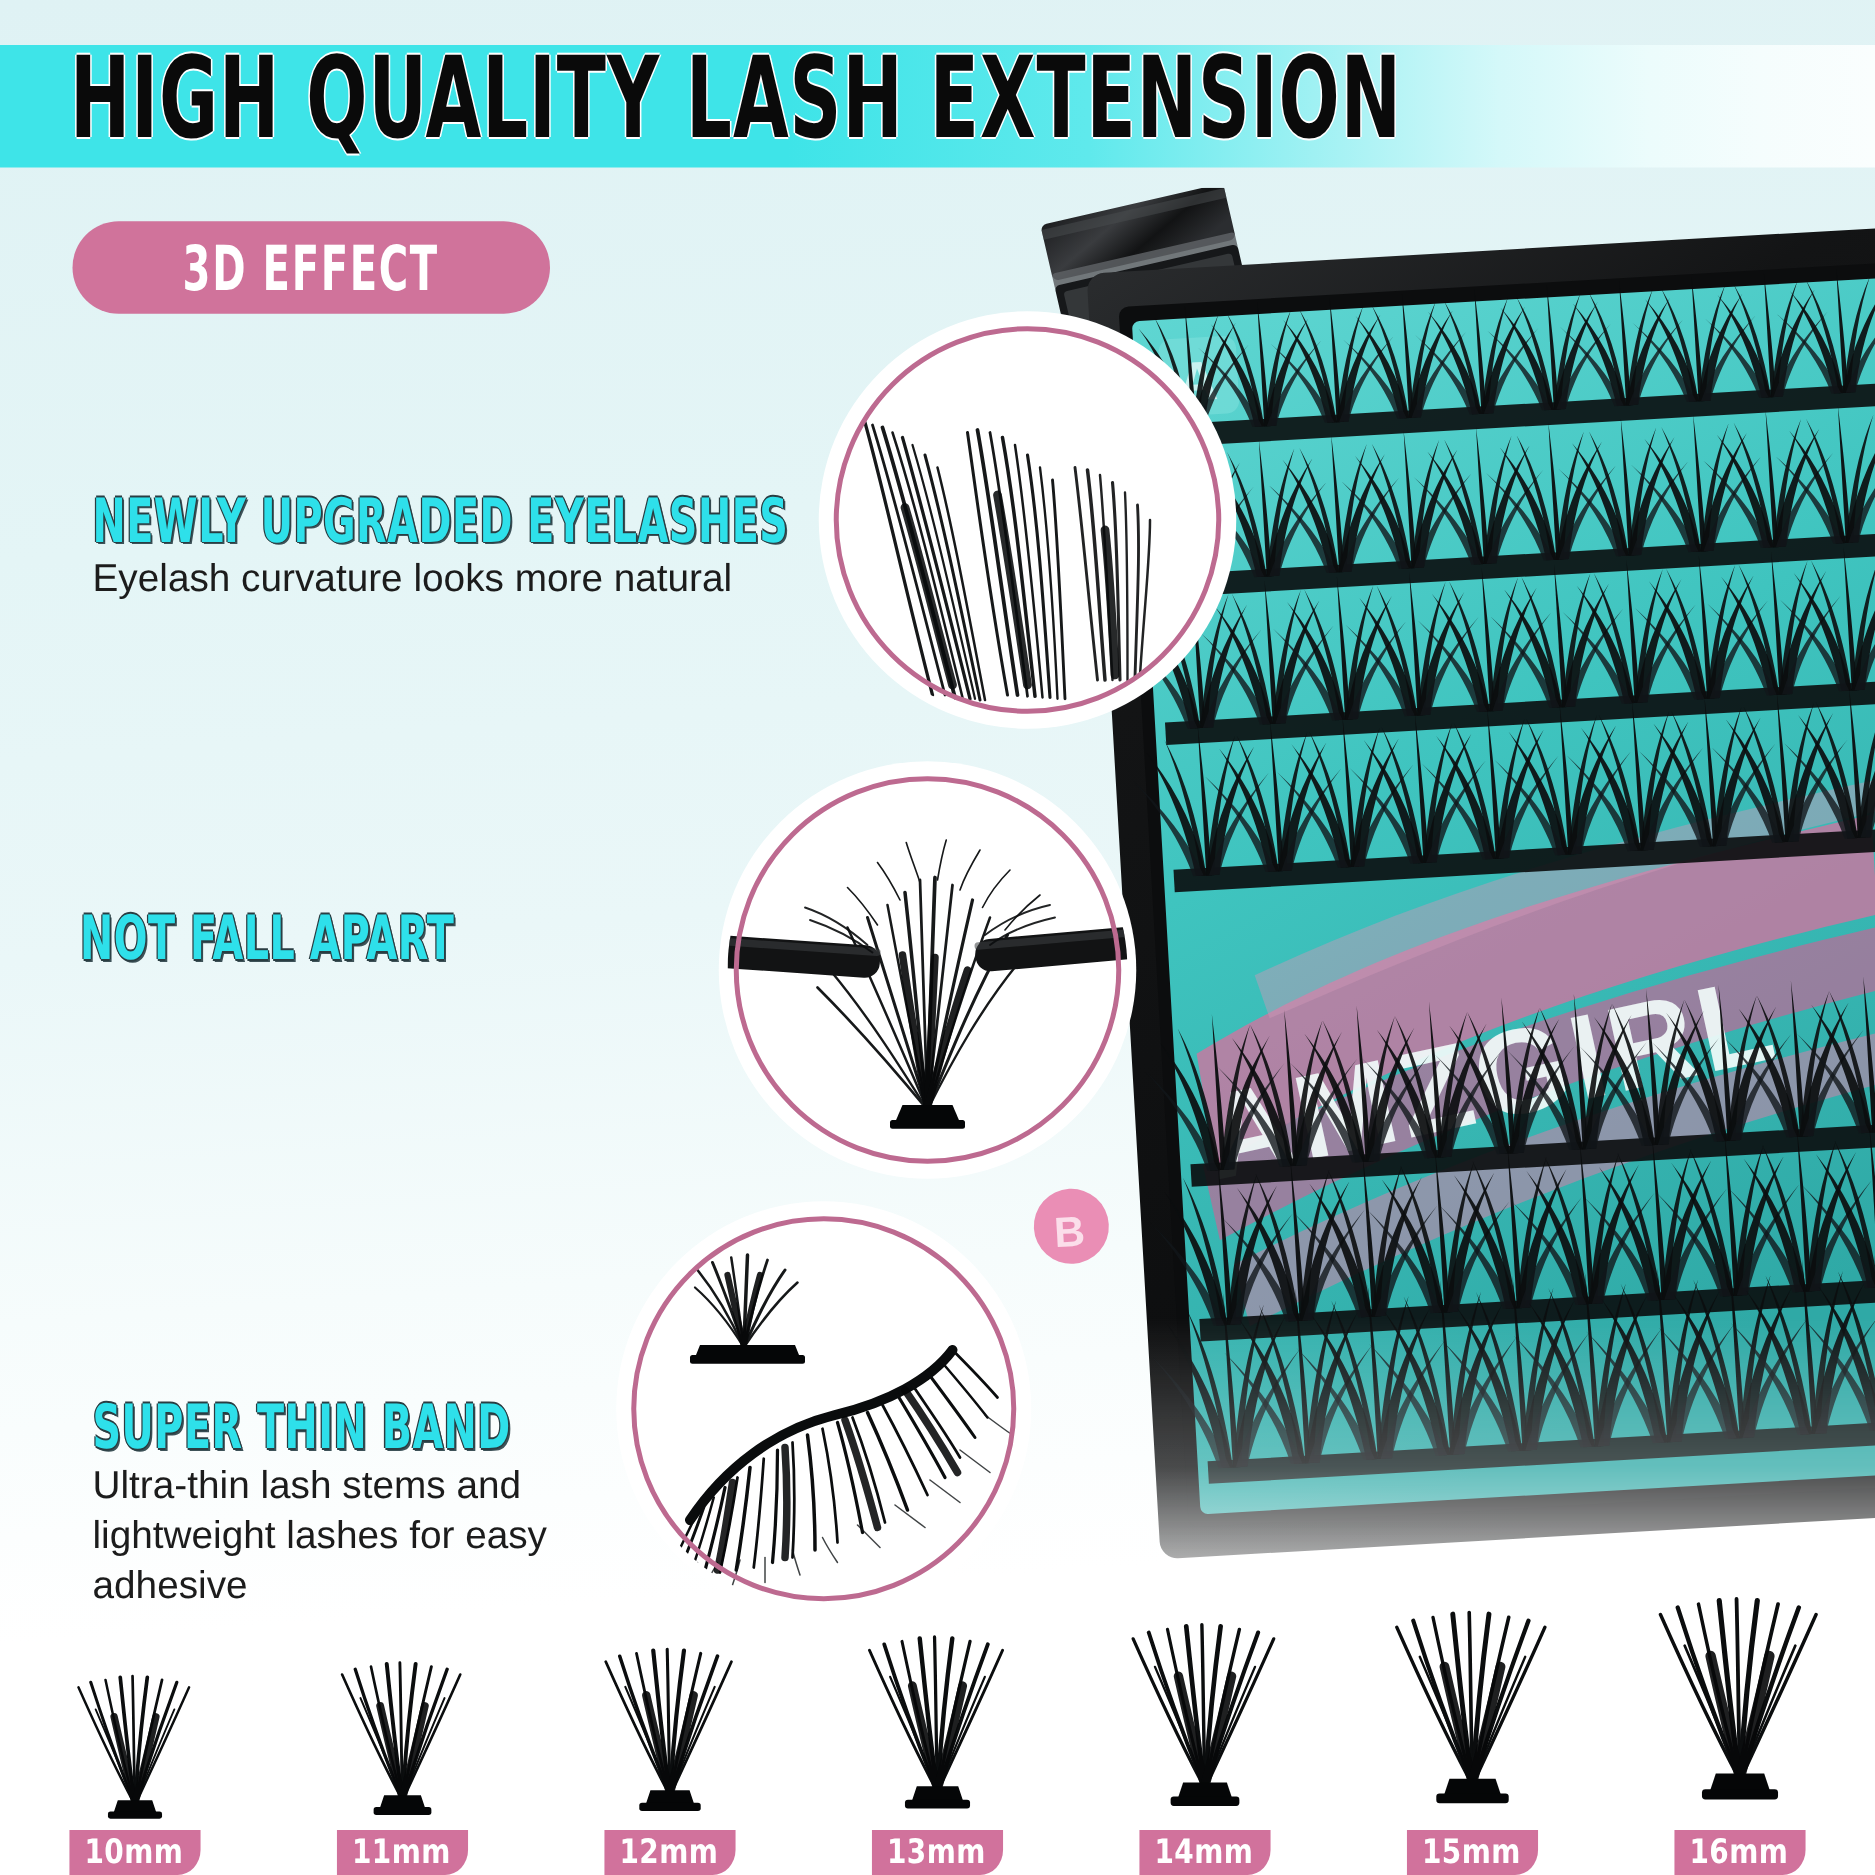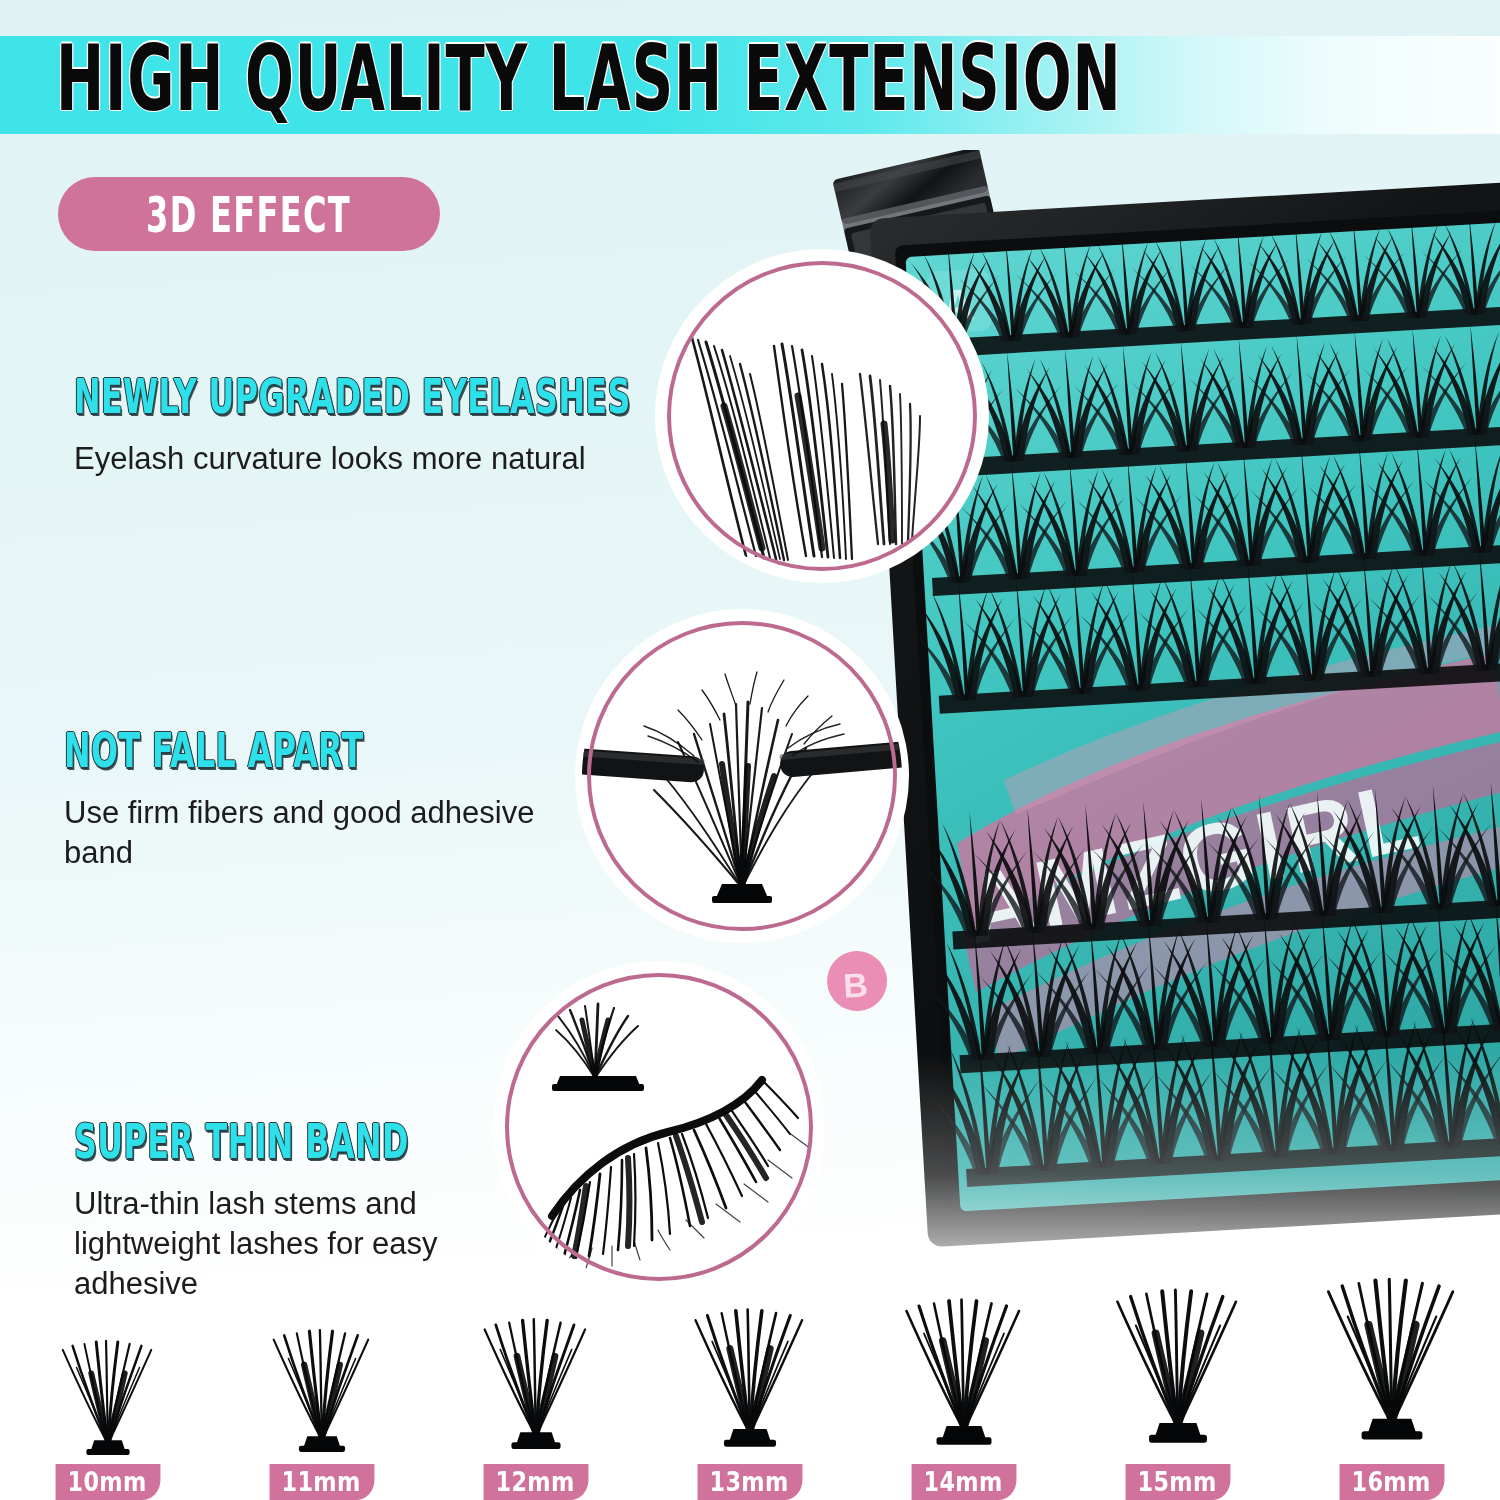--- a/index.html
+++ b/index.html
@@ -73,23 +73,23 @@
        0 1.2px 0 #2a3d42, 0 -1.2px 0 #2a3d42,
        2px 2px 0 #3d5258;
     margin-bottom:2px;
   }
   .feature-desc {
     font-size:31px;
     color:#1c1c1c;
     line-height:40px;
     font-family:"Liberation Sans","DejaVu Sans",sans-serif;
     max-width:520px;
-    margin-top:22px;
-  }
-  #feature-1 { left:74px; top:368px; }
+    margin-top:6px;
+  }
+  #feature-1 { left:74px; top:388px; }
   #feature-2 { left:64px; top:722px; }
   #feature-3 { left:74px; top:1113px; }
   #feature-1 .feature-desc{ max-width:600px; }
   #feature-2 .feature-desc{ max-width:510px; }
   #feature-3 .feature-desc{ max-width:420px; }
 
   
   #tray-photo {
     position:absolute;
     left:800px; top:150px;
@@ -496,21 +496,20 @@
     <span>3D EFFECT</span>
   </div>
 
   <div class="feature" id="feature-1">
     <div class="feature-title">NEWLY UPGRADED EYELASHES</div>
     <div class="feature-desc">Eyelash curvature looks more natural</div>
   </div>
 
   <div class="feature" id="feature-2">
     <div class="feature-title">NOT FALL APART</div>
-    <div class="feature-desc">Use firm fibers and good adhesive band</div>
   </div>
 
   <div class="feature" id="feature-3">
     <div class="feature-title">SUPER THIN BAND</div>
     <div class="feature-desc">Ultra-thin lash stems and lightweight lashes for easy adhesive</div>
   </div>
 
   <div class="callout" id="callout-1">
     <svg width="320" height="320" viewBox="0 0 320 320" xmlns="http://www.w3.org/2000/svg">
       <g stroke="#0a0c0d" fill="none" stroke-linecap="round">

